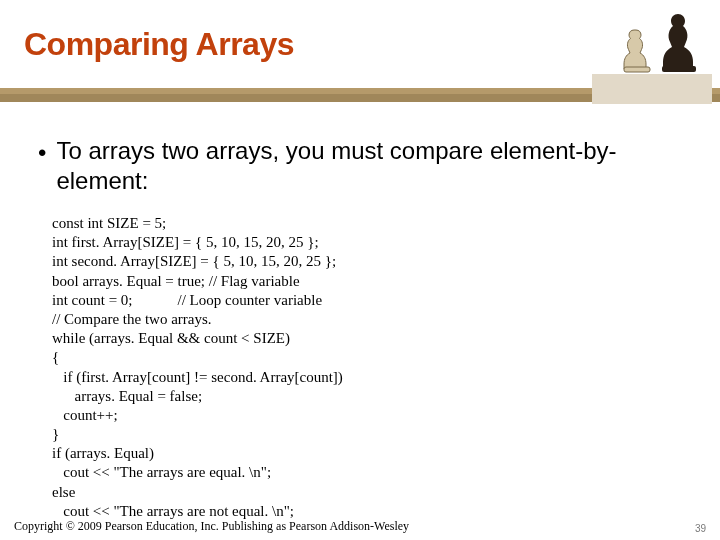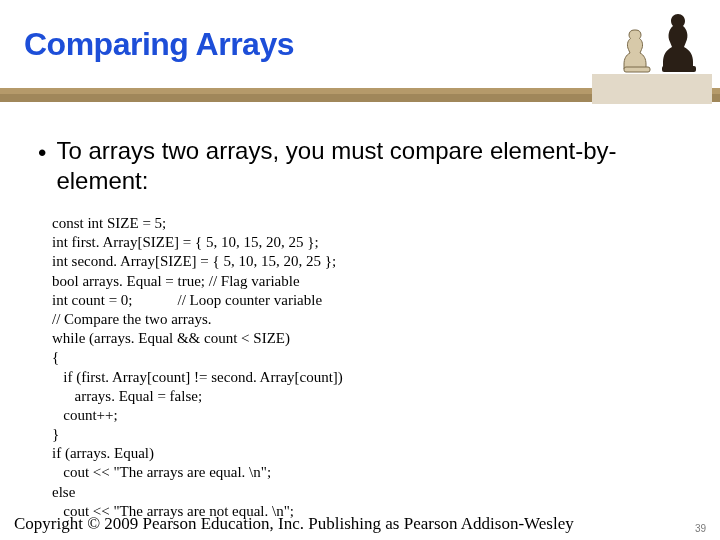--- a/index.html
+++ b/index.html
@@ -1,27 +1,27 @@
 <!DOCTYPE html>
 <html><head>
 <meta charset="utf-8">
 <style>
   * { margin: 0; padding: 0; box-sizing: border-box; }
   html, body { width: 720px; height: 540px; overflow: hidden; font-family: Arial, Helvetica, sans-serif; background: #fff; }
   .slide { position: relative; width: 720px; height: 540px; }
   .header { position: relative; height: 108px; }
-  .title { position: absolute; left: 24px; top: 26px; font-size: 32px; font-weight: bold; color: #1d4ed8; font-family: Arial, Helvetica, sans-serif; letter-spacing: -0.5px; }
+  .title { position: absolute; left: 24px; top: 26px; font-size: 32px; font-weight: bold; color: #c2410c; font-family: Arial, Helvetica, sans-serif; letter-spacing: -0.5px; }
   .rule { position: absolute; left: 0; right: 0; top: 88px; height: 14px; background: linear-gradient(to bottom, #b59a6a 0%, #b59a6a 40%, #a0875a 40%, #a0875a 100%); }
   .chess { position: absolute; right: 8px; top: 4px; width: 120px; height: 100px; }
   .content { padding: 28px 38px 0 38px; }
   .bullet { display: flex; align-items: flex-start; font-size: 24px; color: #000; line-height: 1.25; margin-bottom: 18px; }
   .bullet .dot { margin-right: 10px; margin-top: 2px; }
   .code { font-family: Liberation Serif, serif; font-size: 15px; line-height: 1.28; white-space: pre; color: #000; margin-left: 14px; }
   .footer { position: absolute; left: 0; right: 0; bottom: 6px; padding: 0 14px; display: flex; justify-content: space-between; align-items: flex-end; }
-  .copyright { font-family: Georgia, 'Times New Roman', serif; font-size: 17px; color: #000; }
+  .copyright { font-family: Georgia, 'Times New Roman', serif; font-size: 12px; color: #000; }
   .pagenum { font-family: Arial, sans-serif; font-size: 10px; color: #7a7a7a; }
 </style>
 </head>
 <body>
 
 <div class="slide">
 
   <div class="header">
     <div class="title">Comparing Arrays</div>
     <div class="rule"></div>

